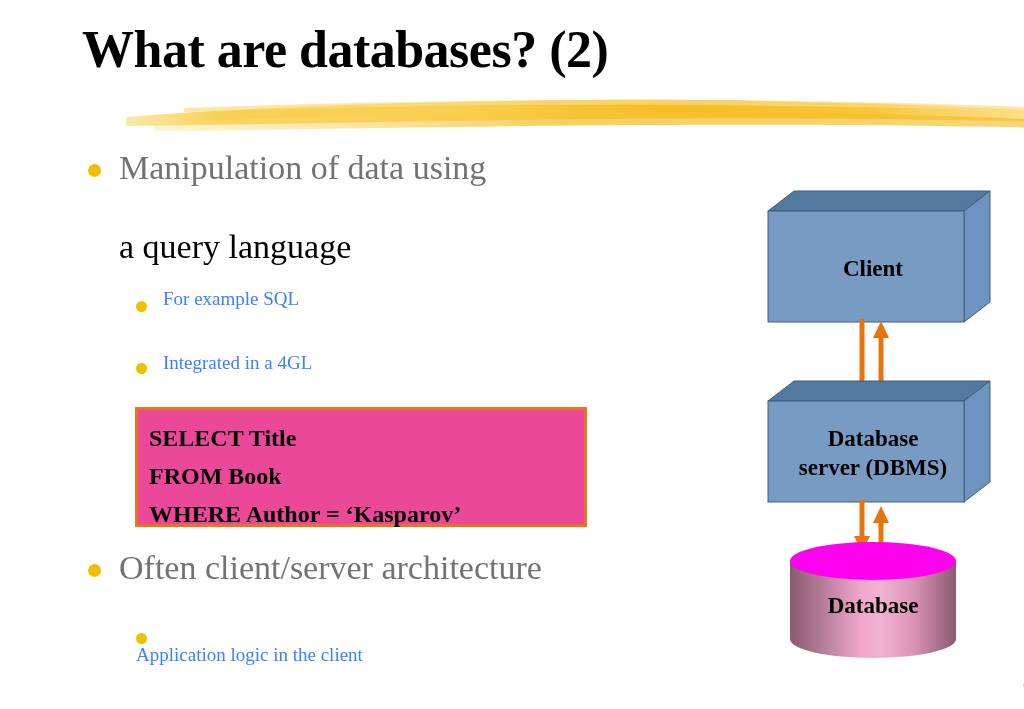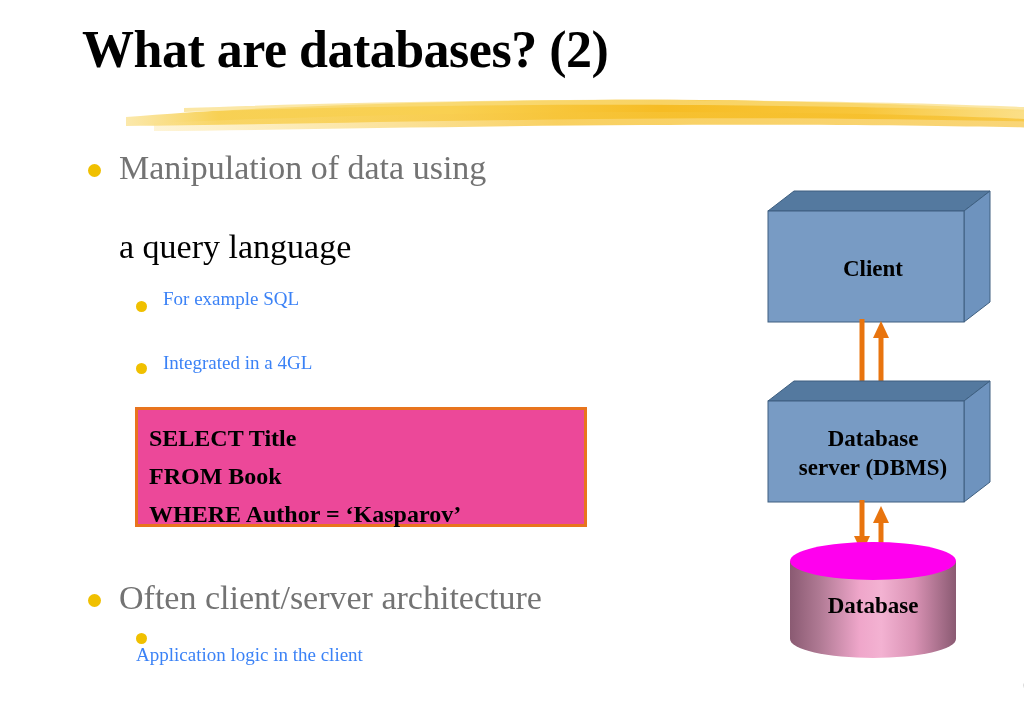--- a/index.html
+++ b/index.html
@@ -178,21 +178,21 @@
     <span class="bullet-dot"></span>
     <span class="bullet-text">Integrated in a 4GL</span>
   </div>
 
   <div id="sql-box">
     <div id="sql-code">SELECT Title
 FROM Book
 WHERE Author = ‘Kasparov’</div>
   </div>
 
-  <div class="bullet-row lvl1" style="left:60px; top:578px;">
+  <div class="bullet-row lvl1" style="left:60px; top:548px;">
     <span class="bullet-dot"></span>
     <span class="bullet-text">Often client/server architecture</span>
   </div>
 
   <div class="bullet-row lvl2" style="left:108px; top:620px;flex-direction:column;">
     <span class="bullet-dot"></span>
     <span class="bullet-text">Application logic in the client</span>
   </div>
 
   <div id="diagram">

